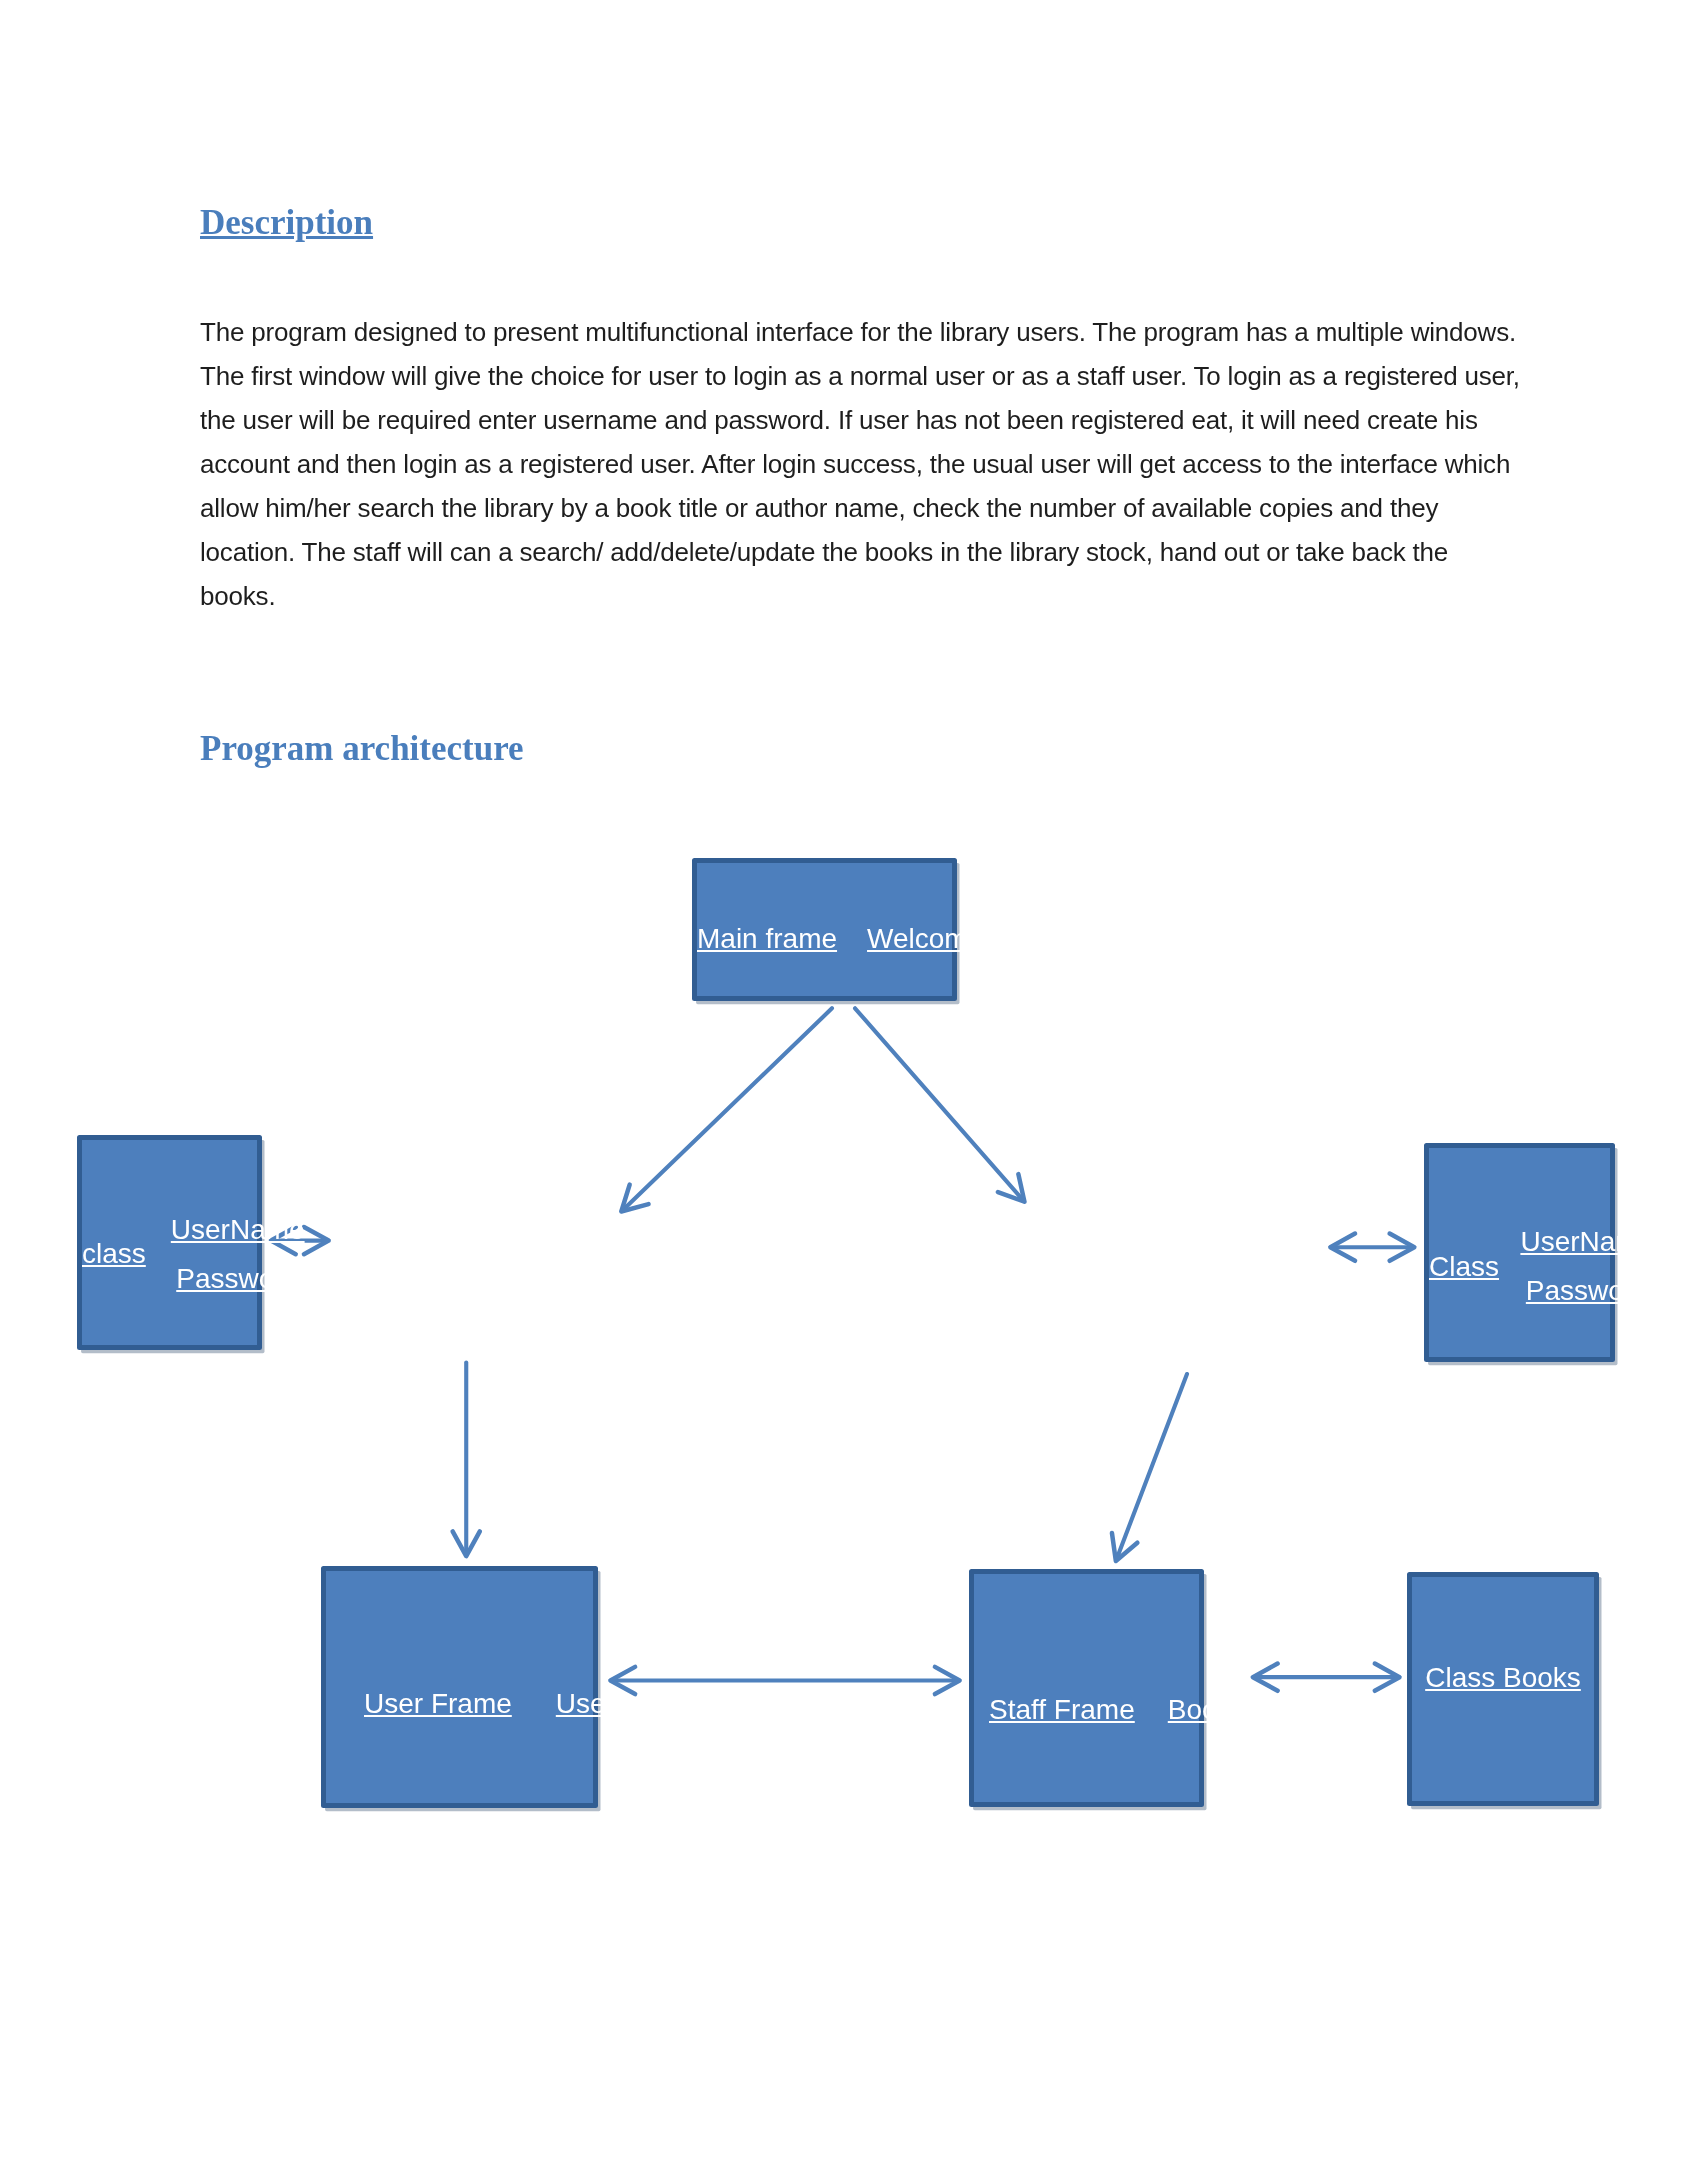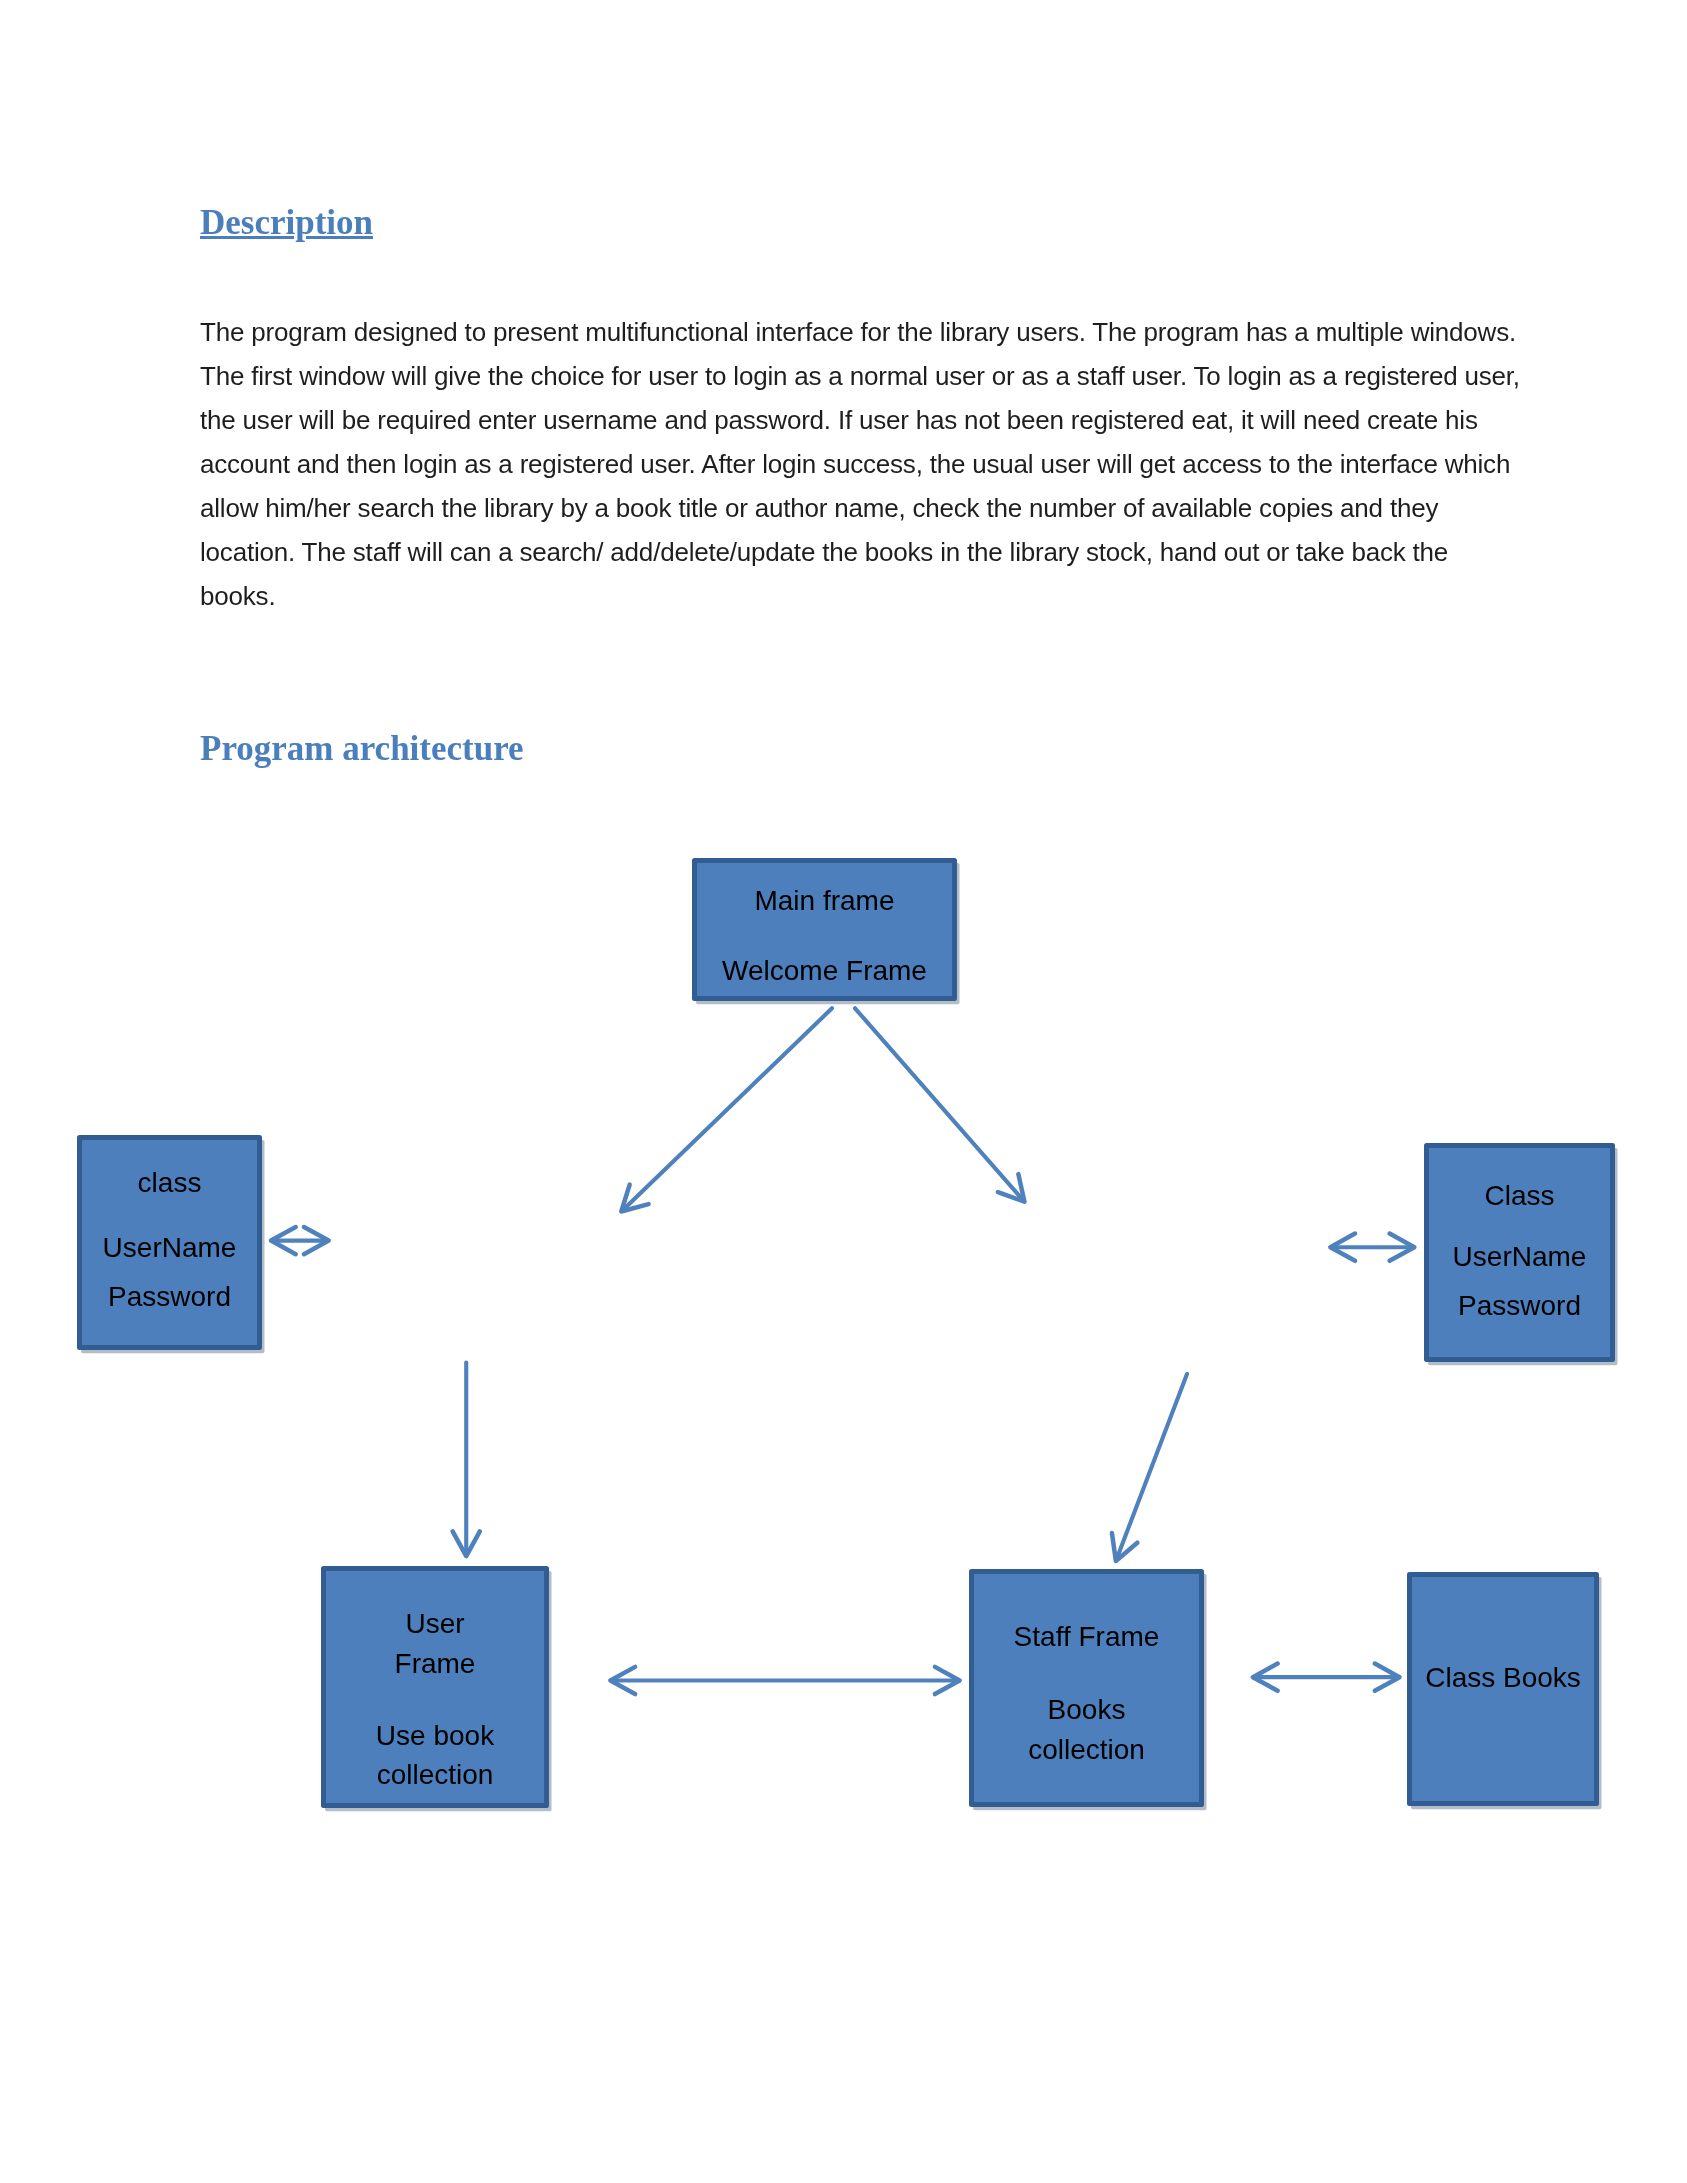--- a/index.html
+++ b/index.html
@@ -36,25 +36,26 @@
     letter-spacing:-0.2px;
     color:var(--text);
     text-align:left;
   }
   .diagram{position:absolute;left:0;top:0;width:1687px;height:2183px;}
   .node{
     position:absolute;box-sizing:border-box;
     background:var(--node-fill);
     border:5px solid var(--node-border);
     border-radius:2.5px;
-    color:#000000;
-    display:flex;flex-direction:column;align-items:center;
+    color:#ffffff;
+    display:flex;flex-direction:row;align-items:center;
     text-align:center;
     font-size:28px;line-height:1.42;
     box-shadow:3.3px 4.1px 0 -0.8px rgba(38,66,101,0.35);
+    text-decoration:underline;
   }
   .node-title{flex:0 0 auto;}
   .node-sub{flex:0 0 auto;}
   .node-fields{display:flex;flex-direction:column;gap:9px;}
   .arrows{position:absolute;left:0;top:0;}
   .arrows line{stroke:var(--arrow);stroke-width:5;stroke-linecap:round;fill:none;}
   .arrows marker path{stroke:var(--arrow);fill:none;}
 </style>
 </head>
 <body>
@@ -104,21 +105,21 @@
 
 
     <div class="node" style="left:1424px;top:1143px;width:191px;height:219px;padding-top:28px;gap:21.4px;">
       <div class="node-title">Class</div>
       <div class="node-fields">
         <div>UserName</div>
         <div>Password</div>
       </div>
     </div>
 
-    <div class="node" style="left:321px;top:1566px;width:228px;height:242px;padding:33px 38px 0;gap:32px;">
+    <div class="node" style="left:321px;top:1566px;width:277px;height:242px;padding:33px 38px 0;gap:44px;">
       <div class="node-title">User Frame</div>
       <div class="node-sub">Use book collection</div>
     </div>
 
     <div class="node" style="left:969px;top:1569px;width:235px;height:238px;padding:43px 15px 0;gap:33px;">
       <div class="node-title">Staff Frame</div>
       <div class="node-sub">Books collection</div>
     </div>
 
     <div class="node" style="left:1407px;top:1572px;width:192px;height:234px;justify-content:center;padding-bottom:21.4px;">

